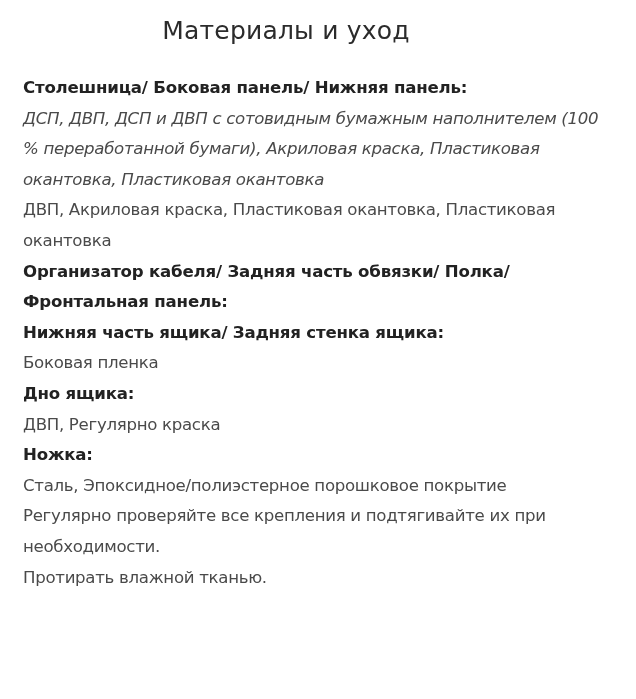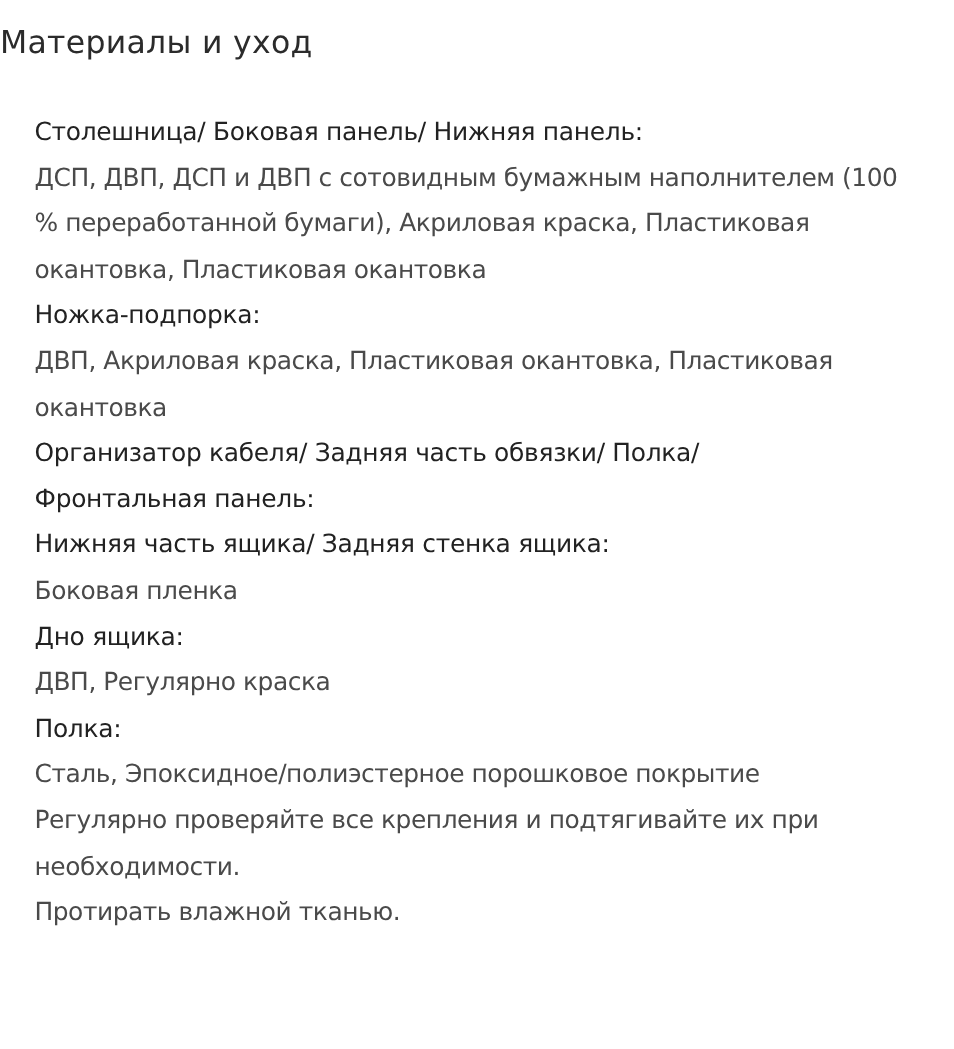--- a/index.html
+++ b/index.html
@@ -1,34 +1,33 @@
 <!DOCTYPE html>
 <html><head>
 <meta charset="utf-8">
 <style>
   html,body{margin:0;padding:0;background:#fff;}
   body{width:636px;height:699px;overflow:hidden;font-family:"DejaVu Sans","Liberation Sans",sans-serif;}
-  .title{position:absolute;top:16px;left:0;width:572px;text-align:left;font-size:21px;color:#2b2b2b;letter-spacing:0.2px;}
+  .title{position:absolute;top:16px;left:0;width:572px;text-align:center;font-size:25px;color:#2b2b2b;letter-spacing:0.2px;}
   .content{position:absolute;top:73px;left:23px;width:600px;font-size:16.6px;line-height:30.6px;color:#4a4a4a;}
-  .hd{font-weight:normal;color:#222;letter-spacing:-0.2px;}
+  .hd{font-weight:bold;color:#222;letter-spacing:-0.2px;}
   .tx{color:#4a4a4a;letter-spacing:-0.3px;}
   .tx, .hd{margin:0;}
 </style>
 </head>
 <body>
 
 <div class="title">Материалы и уход</div>
 
 <div class="content">
   <div class="hd">Столешница/ Боковая панель/ Нижняя панель:</div>
-  <div class="tx" style="width:590px;">ДСП, ДВП, ДСП и ДВП с сотовидным бумажным наполнителем (100 % переработанной бумаги), Акриловая краска, Пластиковая окантовка, Пластиковая окантовка</div>
-  <div class="hd">Ножка-подпорка:</div>
+  <div class="tx" style="width:590px;font-style:italic;">ДСП, ДВП, ДСП и ДВП с сотовидным бумажным наполнителем (100 % переработанной бумаги), Акриловая краска, Пластиковая окантовка, Пластиковая окантовка</div>
   <div class="tx">ДВП, Акриловая краска, Пластиковая окантовка, Пластиковая окантовка</div>
   <div class="hd" style="width:540px;">Организатор кабеля/ Задняя часть обвязки/ Полка/ Фронтальная панель:</div>
   <div class="hd">Нижняя часть ящика/ Задняя стенка ящика:</div>
   <div class="tx">Боковая пленка</div>
   <div class="hd">Дно ящика:</div>
   <div class="tx">ДВП, Регулярно краска</div>
-  <div class="hd">Полка:</div>
+  <div class="hd">Ножка:</div>
   <div class="tx">Сталь, Эпоксидное/полиэстерное порошковое покрытие</div>
   <div class="tx">Регулярно проверяйте все крепления и подтягивайте их при необходимости.</div>
   <div class="tx">Протирать влажной тканью.</div>
 </div>
 
 </body></html>

